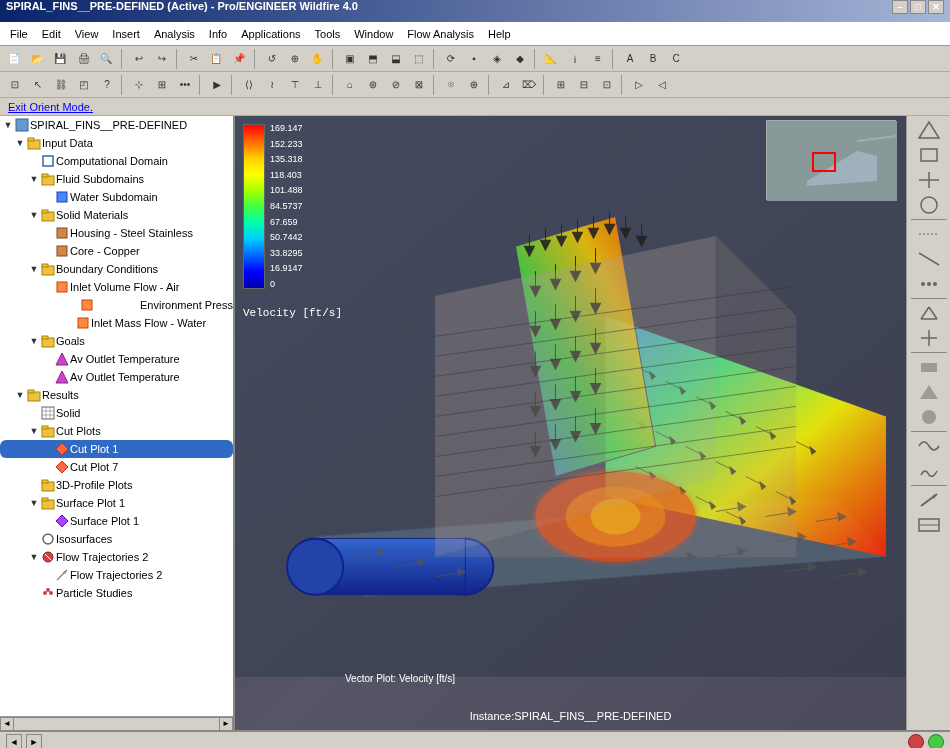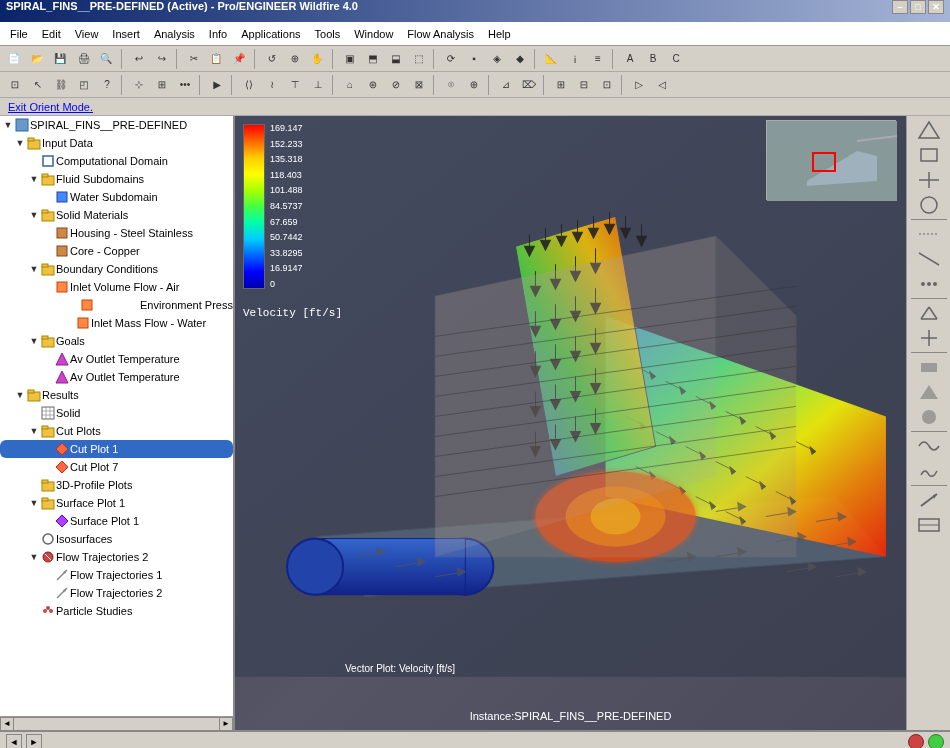--- a/index.html
+++ b/index.html
@@ -210,21 +210,21 @@
 
     
     .vp-svg {
       position: absolute;
       inset: 0;
     }
 
     
     .vector-label {
       position: absolute;
-      bottom: 56px;
+      bottom: 46px;
       left: 110px;
       color: white;
       font-size: 10px;
     }
   </style>
 </head>
 <body>
 
 <div class="title-bar">
   <span>SPIRAL_FINS__PRE-DEFINED (Active) - Pro/ENGINEER Wildfire 4.0</span>
@@ -590,30 +590,20 @@
         <span class="expand-btn">▼</span>
         <span class="tree-icon">
           <svg width="14" height="14">
               <circle cx="7" cy="7" r="5" fill="#cc4444" stroke="#882222" stroke-width="1"></circle>
               <line x1="4" y1="4" x2="10" y2="10" stroke="white" stroke-width="1"></line>
             </svg>
         </span>
         <span class="tree-label">Flow Trajectories 2</span>
       </div>
 
-      <div class="tree-item" style="padding-left:42px;">
-        <span class="expand-btn">&nbsp;</span>
-        <span class="tree-icon">
-          <svg width="14" height="14">
-              <line x1="2" y1="12" x2="12" y2="2" stroke="#888" stroke-width="1.5"></line>
-              <polygon points="12,2 8,4 10,6" fill="#888"></polygon>
-            </svg>
-        </span>
-        <span class="tree-label">Flow Trajectories 1</span>
-      </div>
 
       <div class="tree-item" style="padding-left:42px;">
         <span class="expand-btn">&nbsp;</span>
         <span class="tree-icon">
           <svg width="14" height="14">
               <line x1="2" y1="12" x2="12" y2="2" stroke="#888" stroke-width="1.5"></line>
               <polygon points="12,2 8,4 10,6" fill="#888"></polygon>
             </svg>
         </span>
         <span class="tree-label">Flow Trajectories 2</span>

